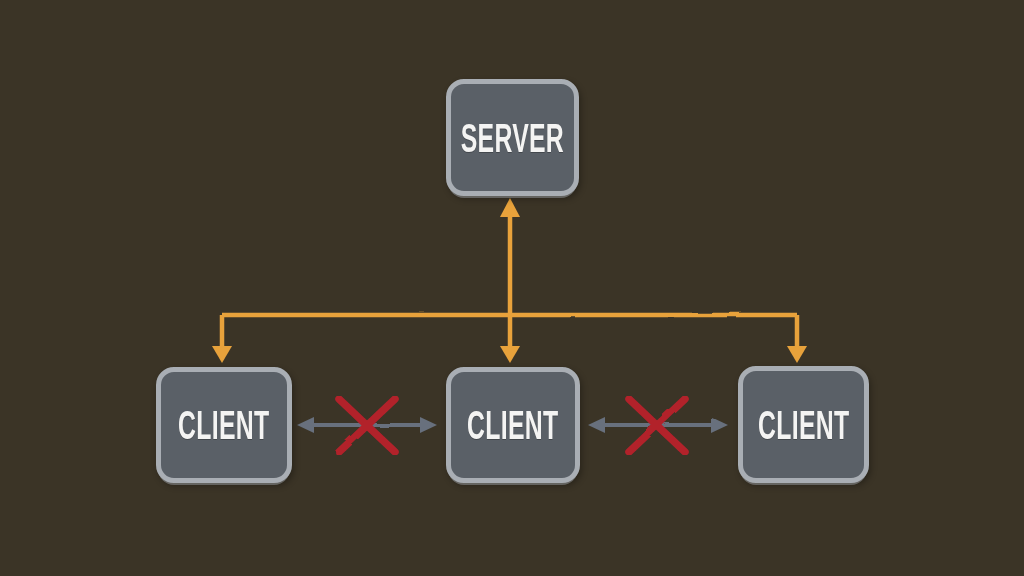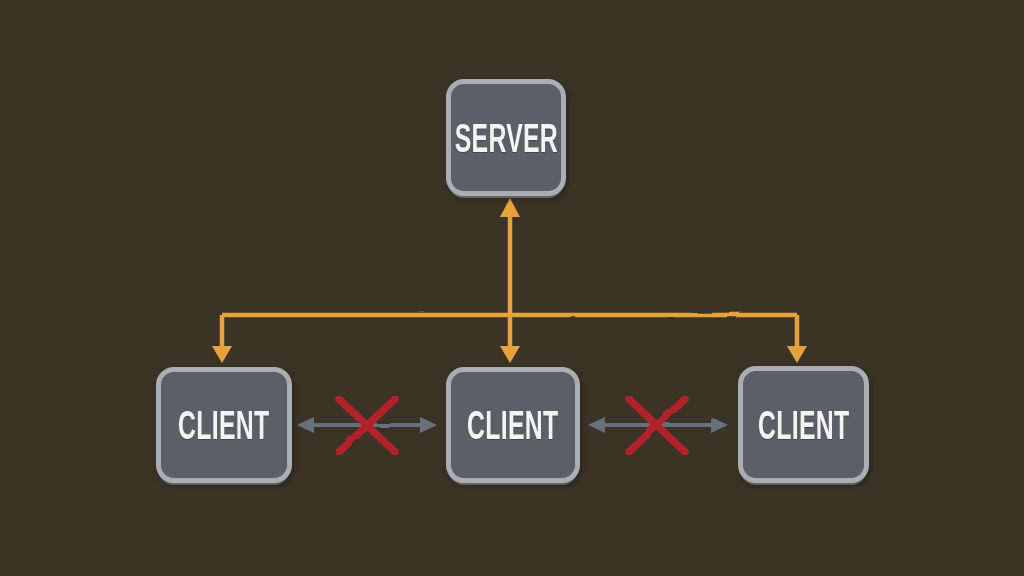--- a/index.html
+++ b/index.html
@@ -44,21 +44,21 @@
     font-weight: bold;
     font-size: 40px;
     line-height: 1;
     letter-spacing: 0.5px;
     transform: scaleX(0.62);
     transform-origin: 50% 50%;
     white-space: nowrap;
     text-shadow: 0 1px 0 rgba(0,0,0,0.25);
   }
 
-  .node-server  { left: 446px; top:  79px; width: 120px; height: 117px; }
+  .node-server  { left: 446px; top:  79px; width: 133px; height: 117px; }
   .node-client1 { left: 156px; top: 367px; width: 136px; height: 116px; }
   .node-client2 { left: 446px; top: 367px; width: 134px; height: 116px; }
   .node-client3 { left: 738px; top: 366px; width: 131px; height: 117px; }
 
   .server-link-stroke { stroke: var(--server-link); stroke-width: 4.5; fill: none; }
   .server-link-fill   { fill: var(--server-link); stroke: none; }
   .peer-link-stroke   { stroke: var(--peer-link); stroke-width: 4; fill: none; }
   .peer-link-fill     { fill: var(--peer-link); stroke: none; }
   .blocked-x-stroke   { stroke: var(--blocked-x); stroke-width: 7.5; stroke-linecap: round; fill: none; }
 </style>

